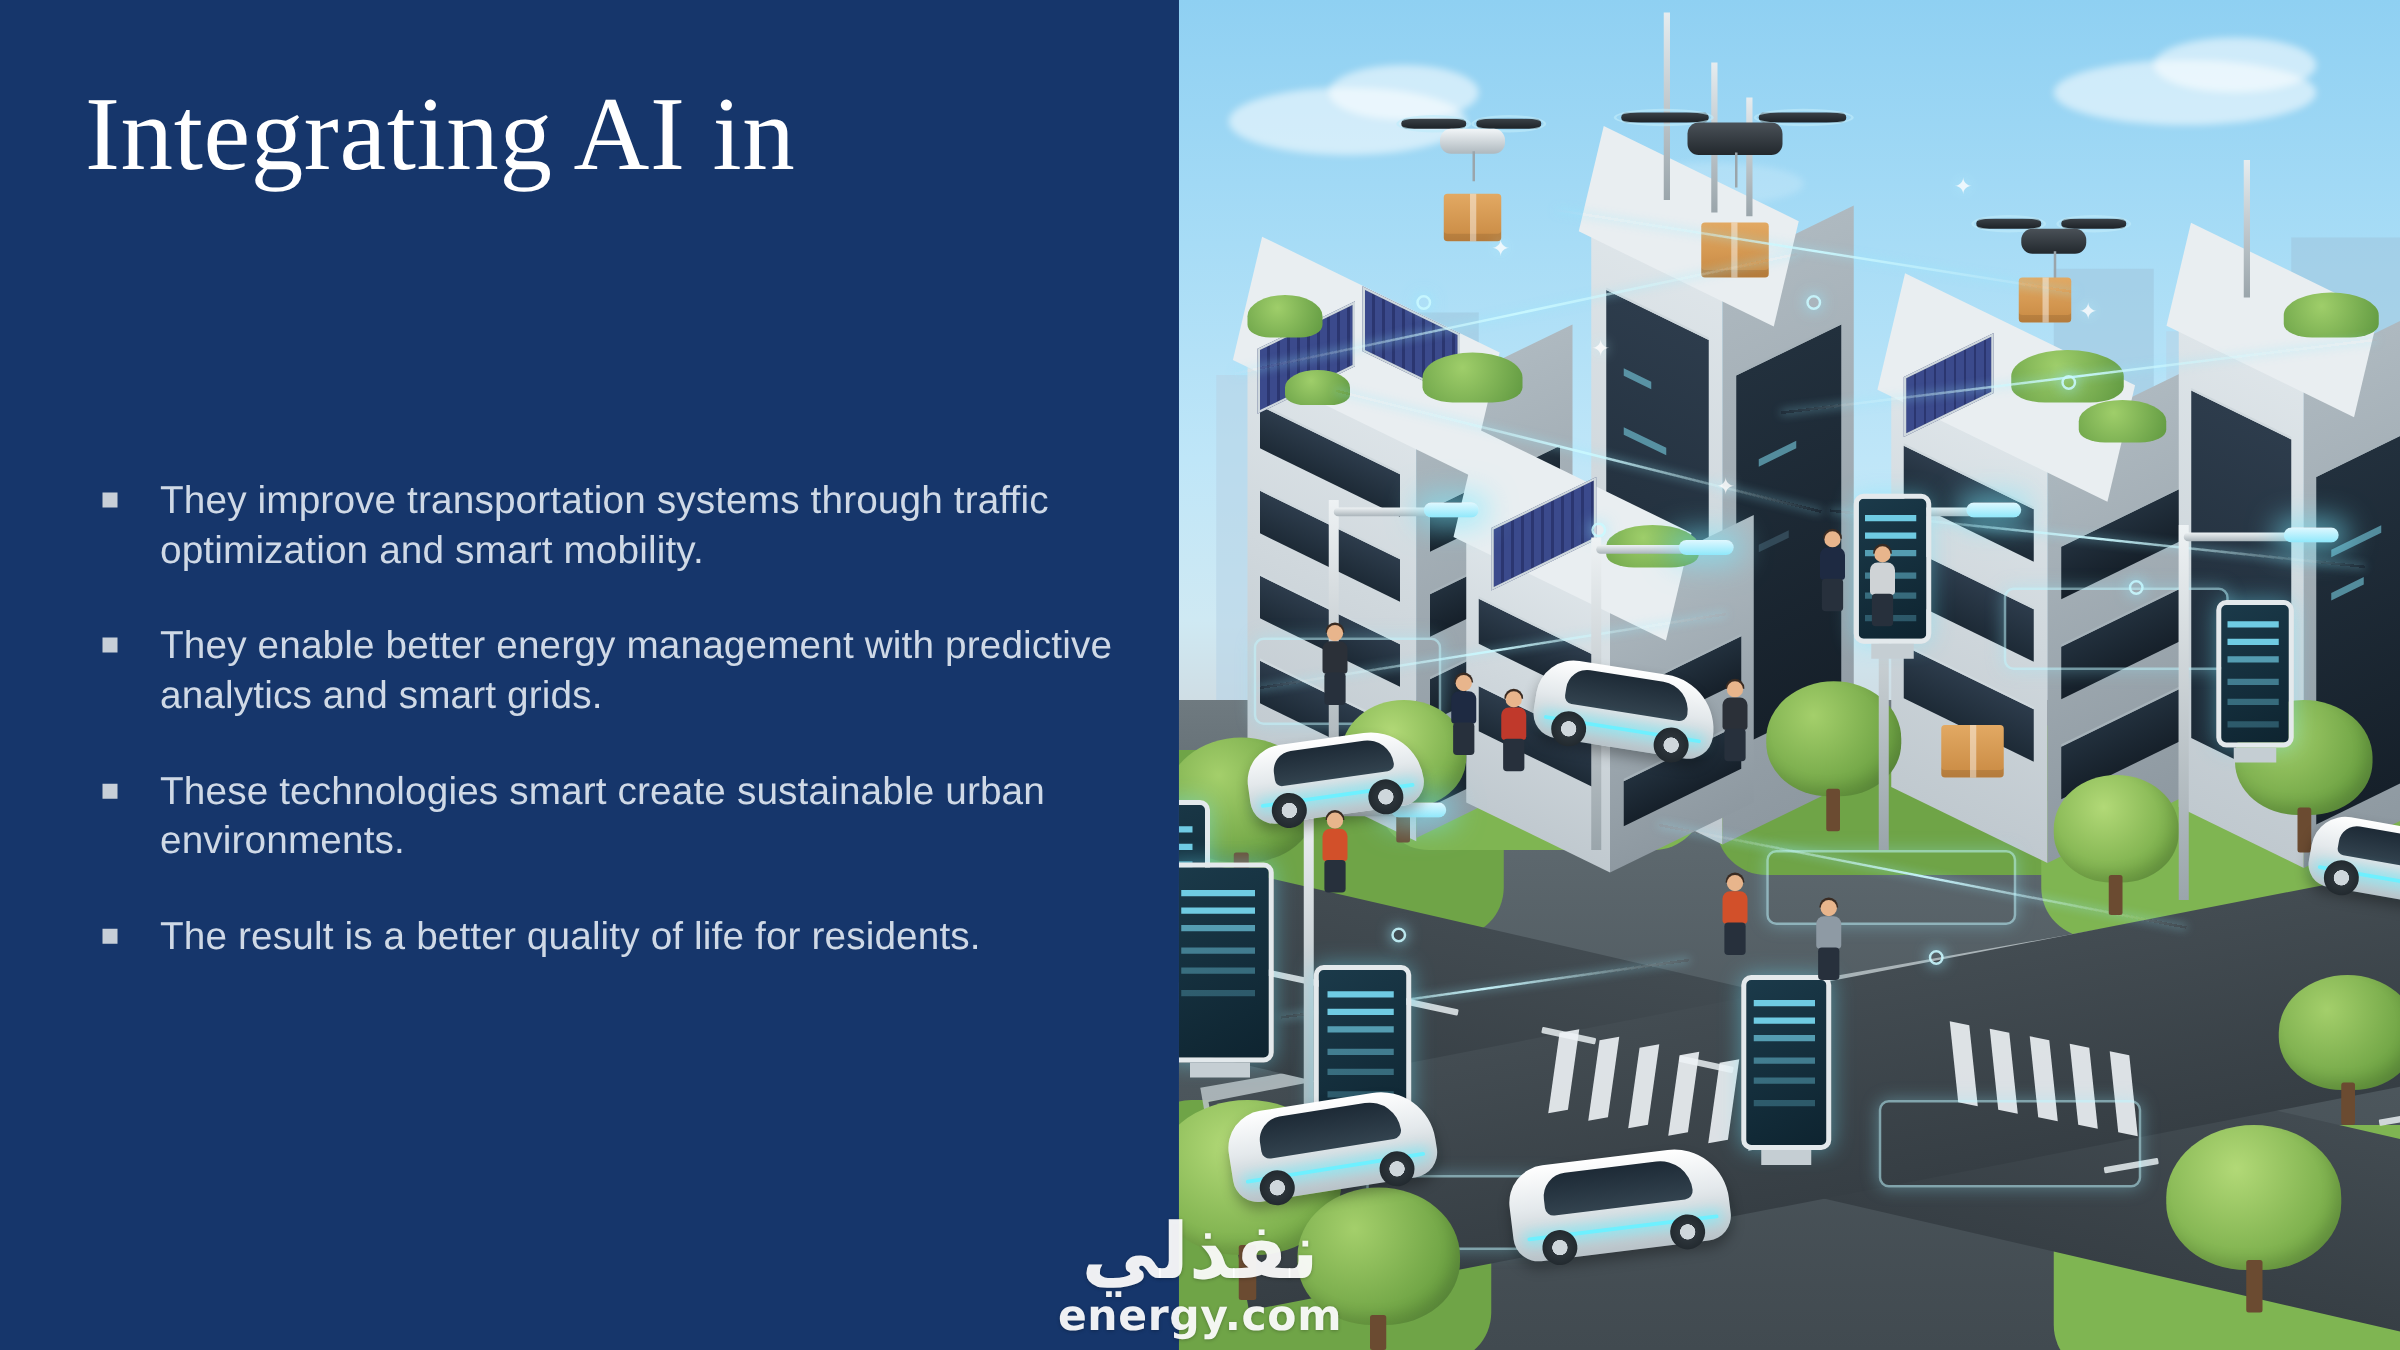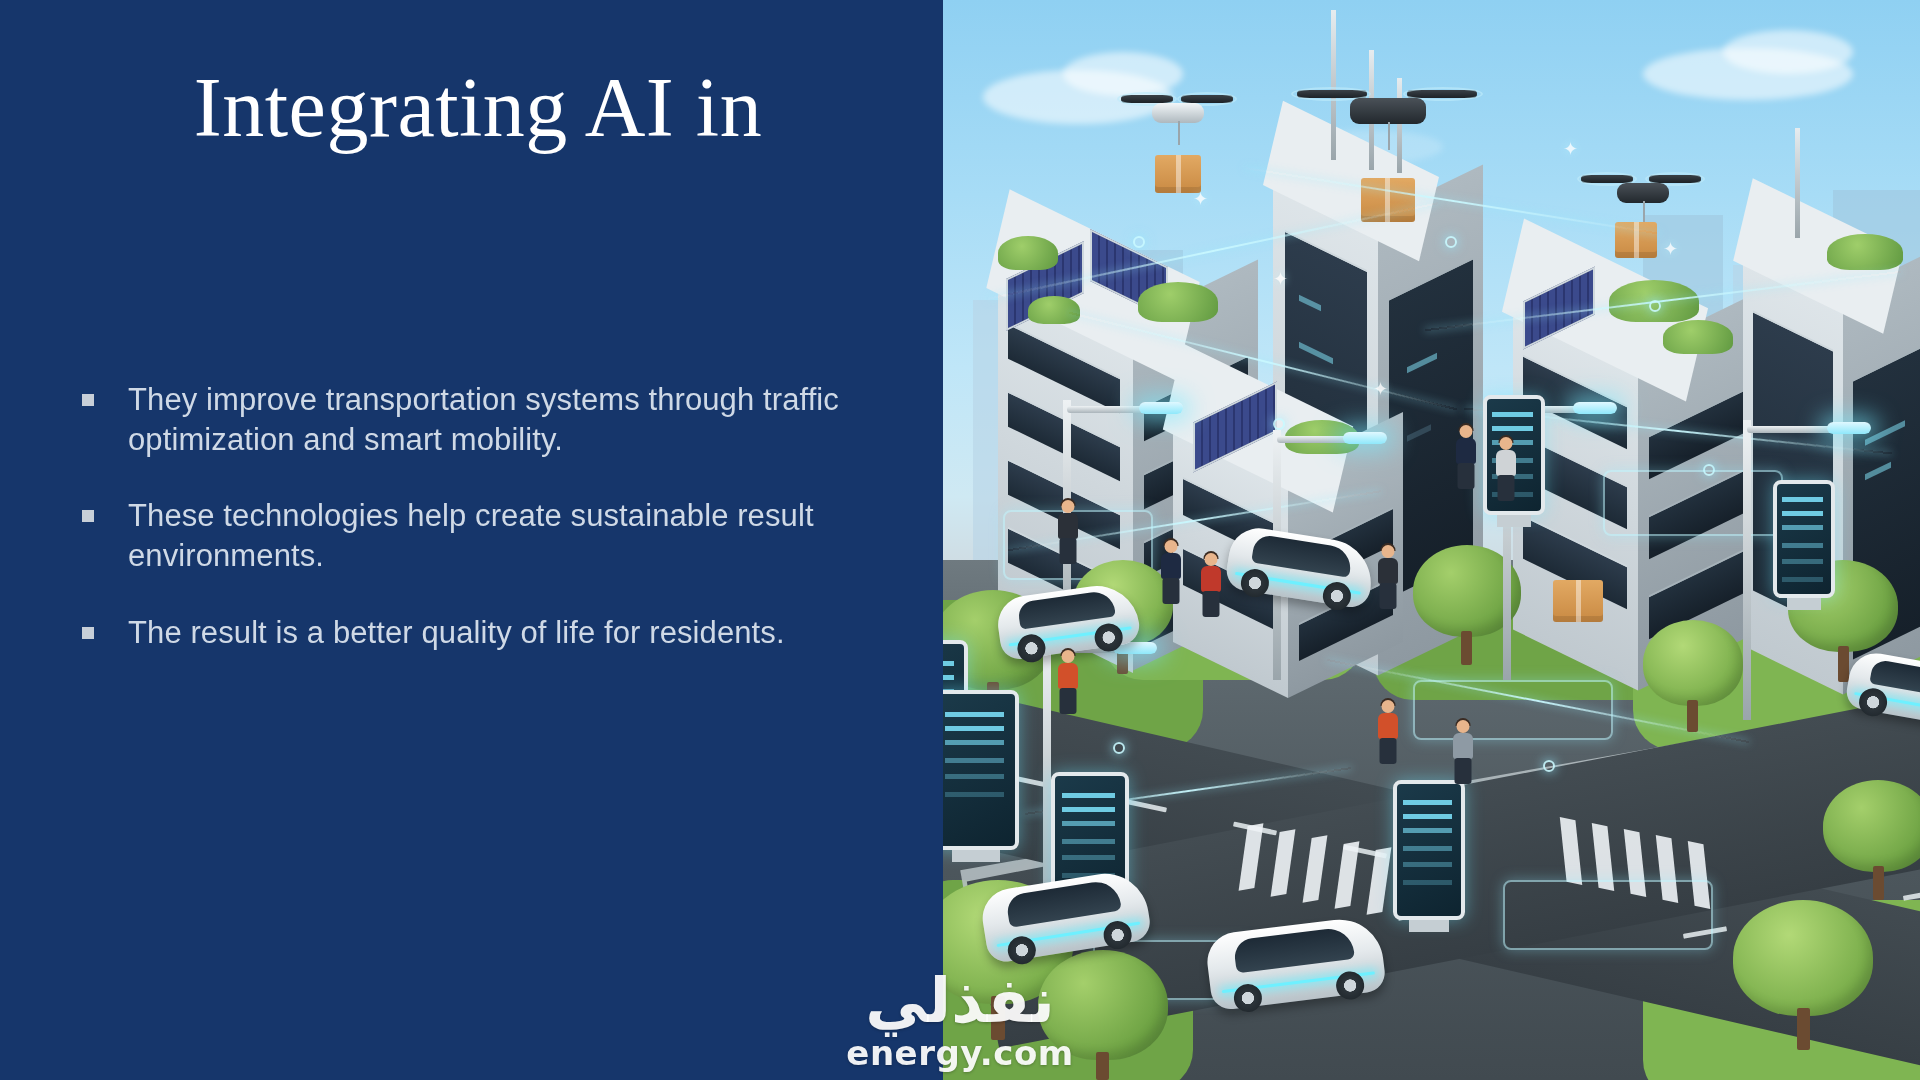--- a/index.html
+++ b/index.html
@@ -204,21 +204,20 @@
     background:linear-gradient(90deg, rgba(22,54,107,1) 55%, rgba(22,54,107,.97) 78%, rgba(22,54,107,.92) 100%);
     pointer-events:none;
   }
   #panel-inner { position:relative; z-index:2; }
 
   #title {
     position:absolute; left:68px; top:64px; width:820px;
     font-family:"Liberation Serif", "DejaVu Serif", serif;
     color:#ffffff; font-size:84px; line-height:1.04; font-weight:400;
     letter-spacing:.5px;
-    text-align:center;
   }
 
   #bullets { position:absolute; left:76px; top:380px; width:830px; }
   .bullet { position:relative; padding-left:52px; margin-bottom:37px; }
   .bullet:last-child { margin-bottom:16px; }
   .bullet .marker {
     position:absolute; left:6px; top:14px; width:12px; height:12px;
     background:#c7cfd8;
   }
   .bullet .text {
@@ -625,24 +624,25 @@
         <span>Integrating AI in</span><br>
       </h1>
 
       <ul id="bullets" style="list-style:none;">
         <li class="bullet">
           <span class="marker"></span>
           <span class="text">They improve transportation systems through traffic optimization and smart mobility.</span>
         </li>
         <li class="bullet">
           <span class="marker"></span>
+          <span class="text">They enable better energy management with predictive analytics and smart grids.</span>
         </li>
         <li class="bullet">
           <span class="marker"></span>
-          <span class="text">These technologies help create sustainable result environments.</span>
+          <span class="text">These technologies smart create sustainable urban environments.</span>
         </li>
         <li class="bullet">
           <span class="marker"></span>
           <span class="text">The result is a better quality of life for residents.</span>
         </li>
       </ul>
 
     </div>
   </div>
 

